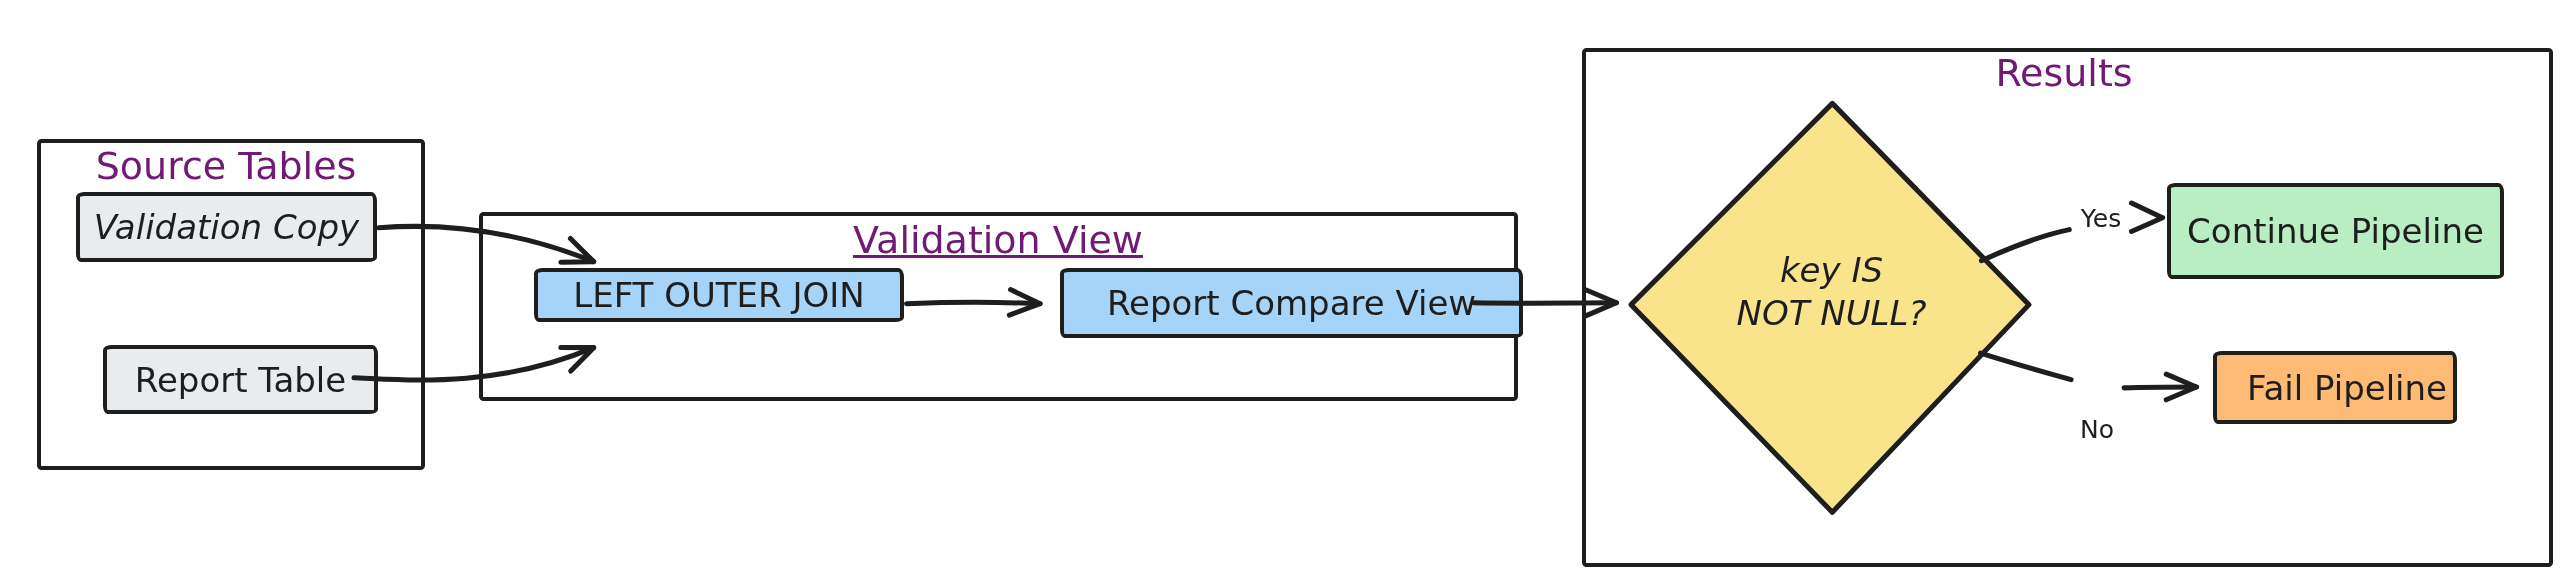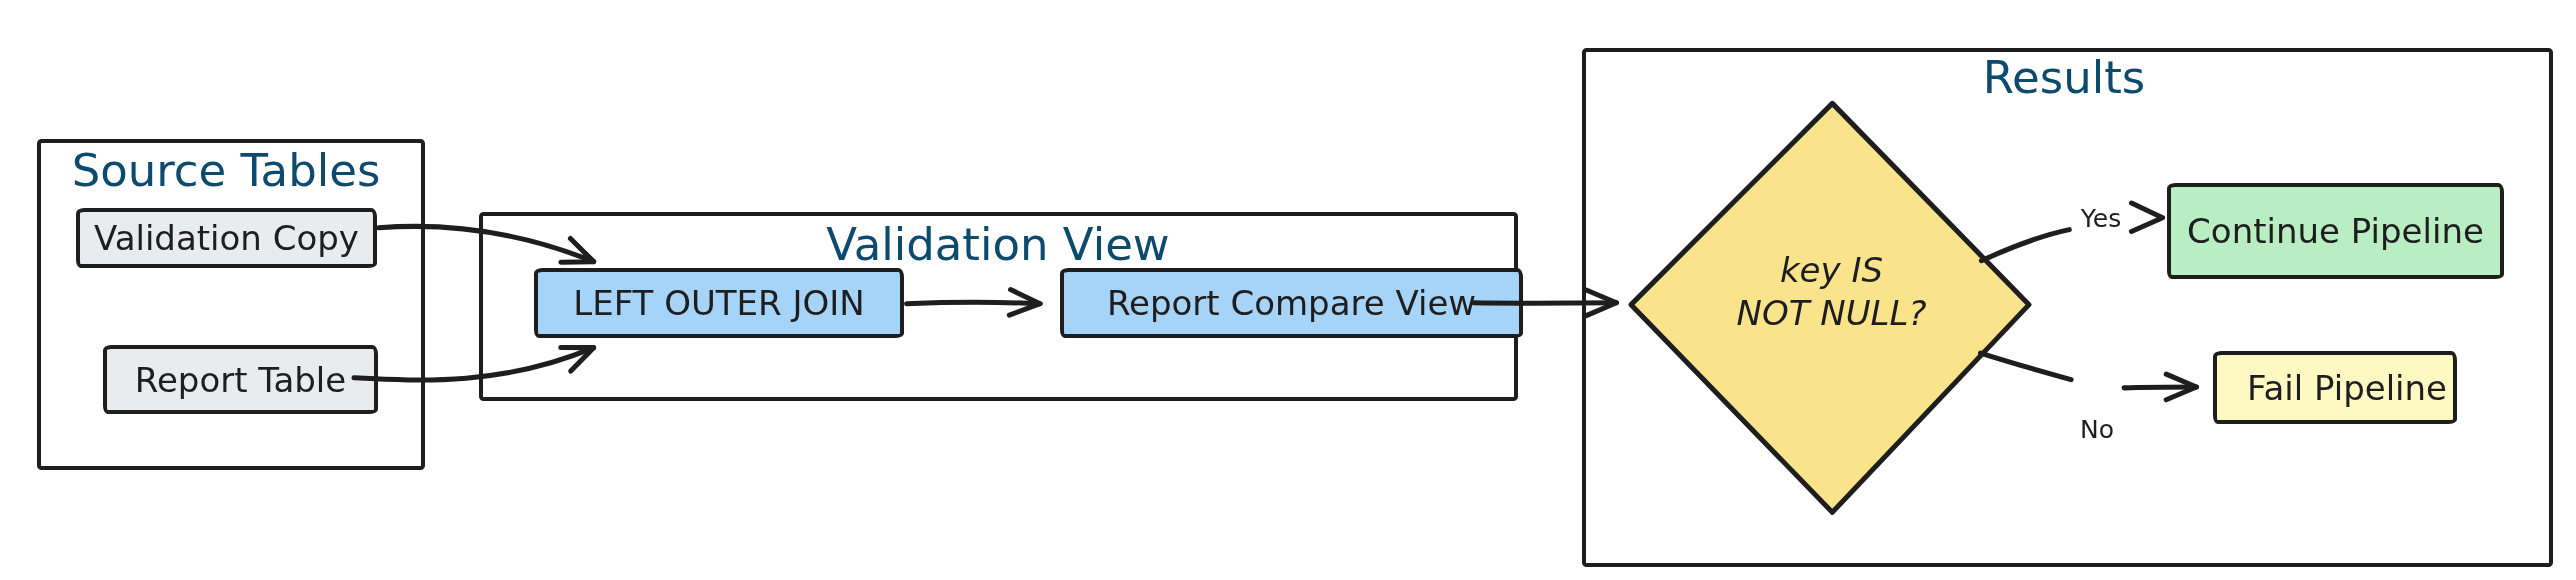--- a/index.html
+++ b/index.html
@@ -20,57 +20,57 @@
   .frame {
     position: absolute;
     border: 4.6px solid #1e1e1e;
     border-radius: 4.6px;
     background: transparent;
     z-index: 1;
   }
   .frame-label {
     position: absolute;
     transform: translateX(-50%);
-    font-size: 45px;
+    font-size: 38px;
     line-height: 1.1;
     white-space: nowrap;
-    color: #0c4a6e;
+    color: #701a75;
     z-index: 4;
   }
   
   .node {
     position: absolute;
     border: 4.6px solid #1e1e1e;
     border-radius: 8.2px 5.5px 9.2px 4.6px / 5.5px 9.2px 4.6px 8.2px;
     display: flex;
     align-items: center;
     justify-content: center;
     box-sizing: border-box;
     font-size: 34px;
     white-space: nowrap;
     z-index: 2;
   }
   .node-gray  { background: #e9ecef; }
   .node-blue  { background: #a6d4f8; }
   .node-green { background: #b9edc2; }
-  .node-pink  { background: #fef9c3; padding-left: 24px; }
+  .node-pink  { background: #fdba74; padding-left: 24px; }
 
-  #node-validation-copy     { left: 76px;   top: 208px; width: 301px; height: 60px; }
+  #node-validation-copy     { left: 76px;   top: 192px; width: 301px; height: 70px; font-style: italic; }
   #node-report-table        { left: 103px;  top: 345px; width: 275px; height: 69px; }
-  #node-left-outer-join     { left: 534px;  top: 268px; width: 370px; height: 70px; }
+  #node-left-outer-join     { left: 534px;  top: 268px; width: 370px; height: 54px; }
   #node-report-compare-view { left: 1060px; top: 268px; width: 463px; height: 70px; }
   #node-continue-pipeline   { left: 2167px; top: 183px; width: 337px; height: 96px; }
   #node-fail-pipeline       { left: 2213px; top: 351px; width: 244px; height: 73px; }
 
   #frame-source-tables   { left: 37px;   top: 139px; width: 380px;  height: 323px; }
   #frame-validation-view { left: 479px;  top: 212px; width: 1031px; height: 181px; }
   #frame-results         { left: 1582px; top: 48px;  width: 963px; height: 511px; }
 
   #label-source-tables   { left: 226px;  top: 146px; }
-  #label-validation-view { left: 998px; top: 220px; }
+  #label-validation-view { left: 998px; top: 220px; text-decoration: underline; }
   #label-results         { left: 2064px; top: 53px;  }
 
   
   .connector-layer {
     position: absolute;
     left: 0; top: 0;
     width: 2576px;
     height: 580px;
     z-index: 3;
     pointer-events: none;

